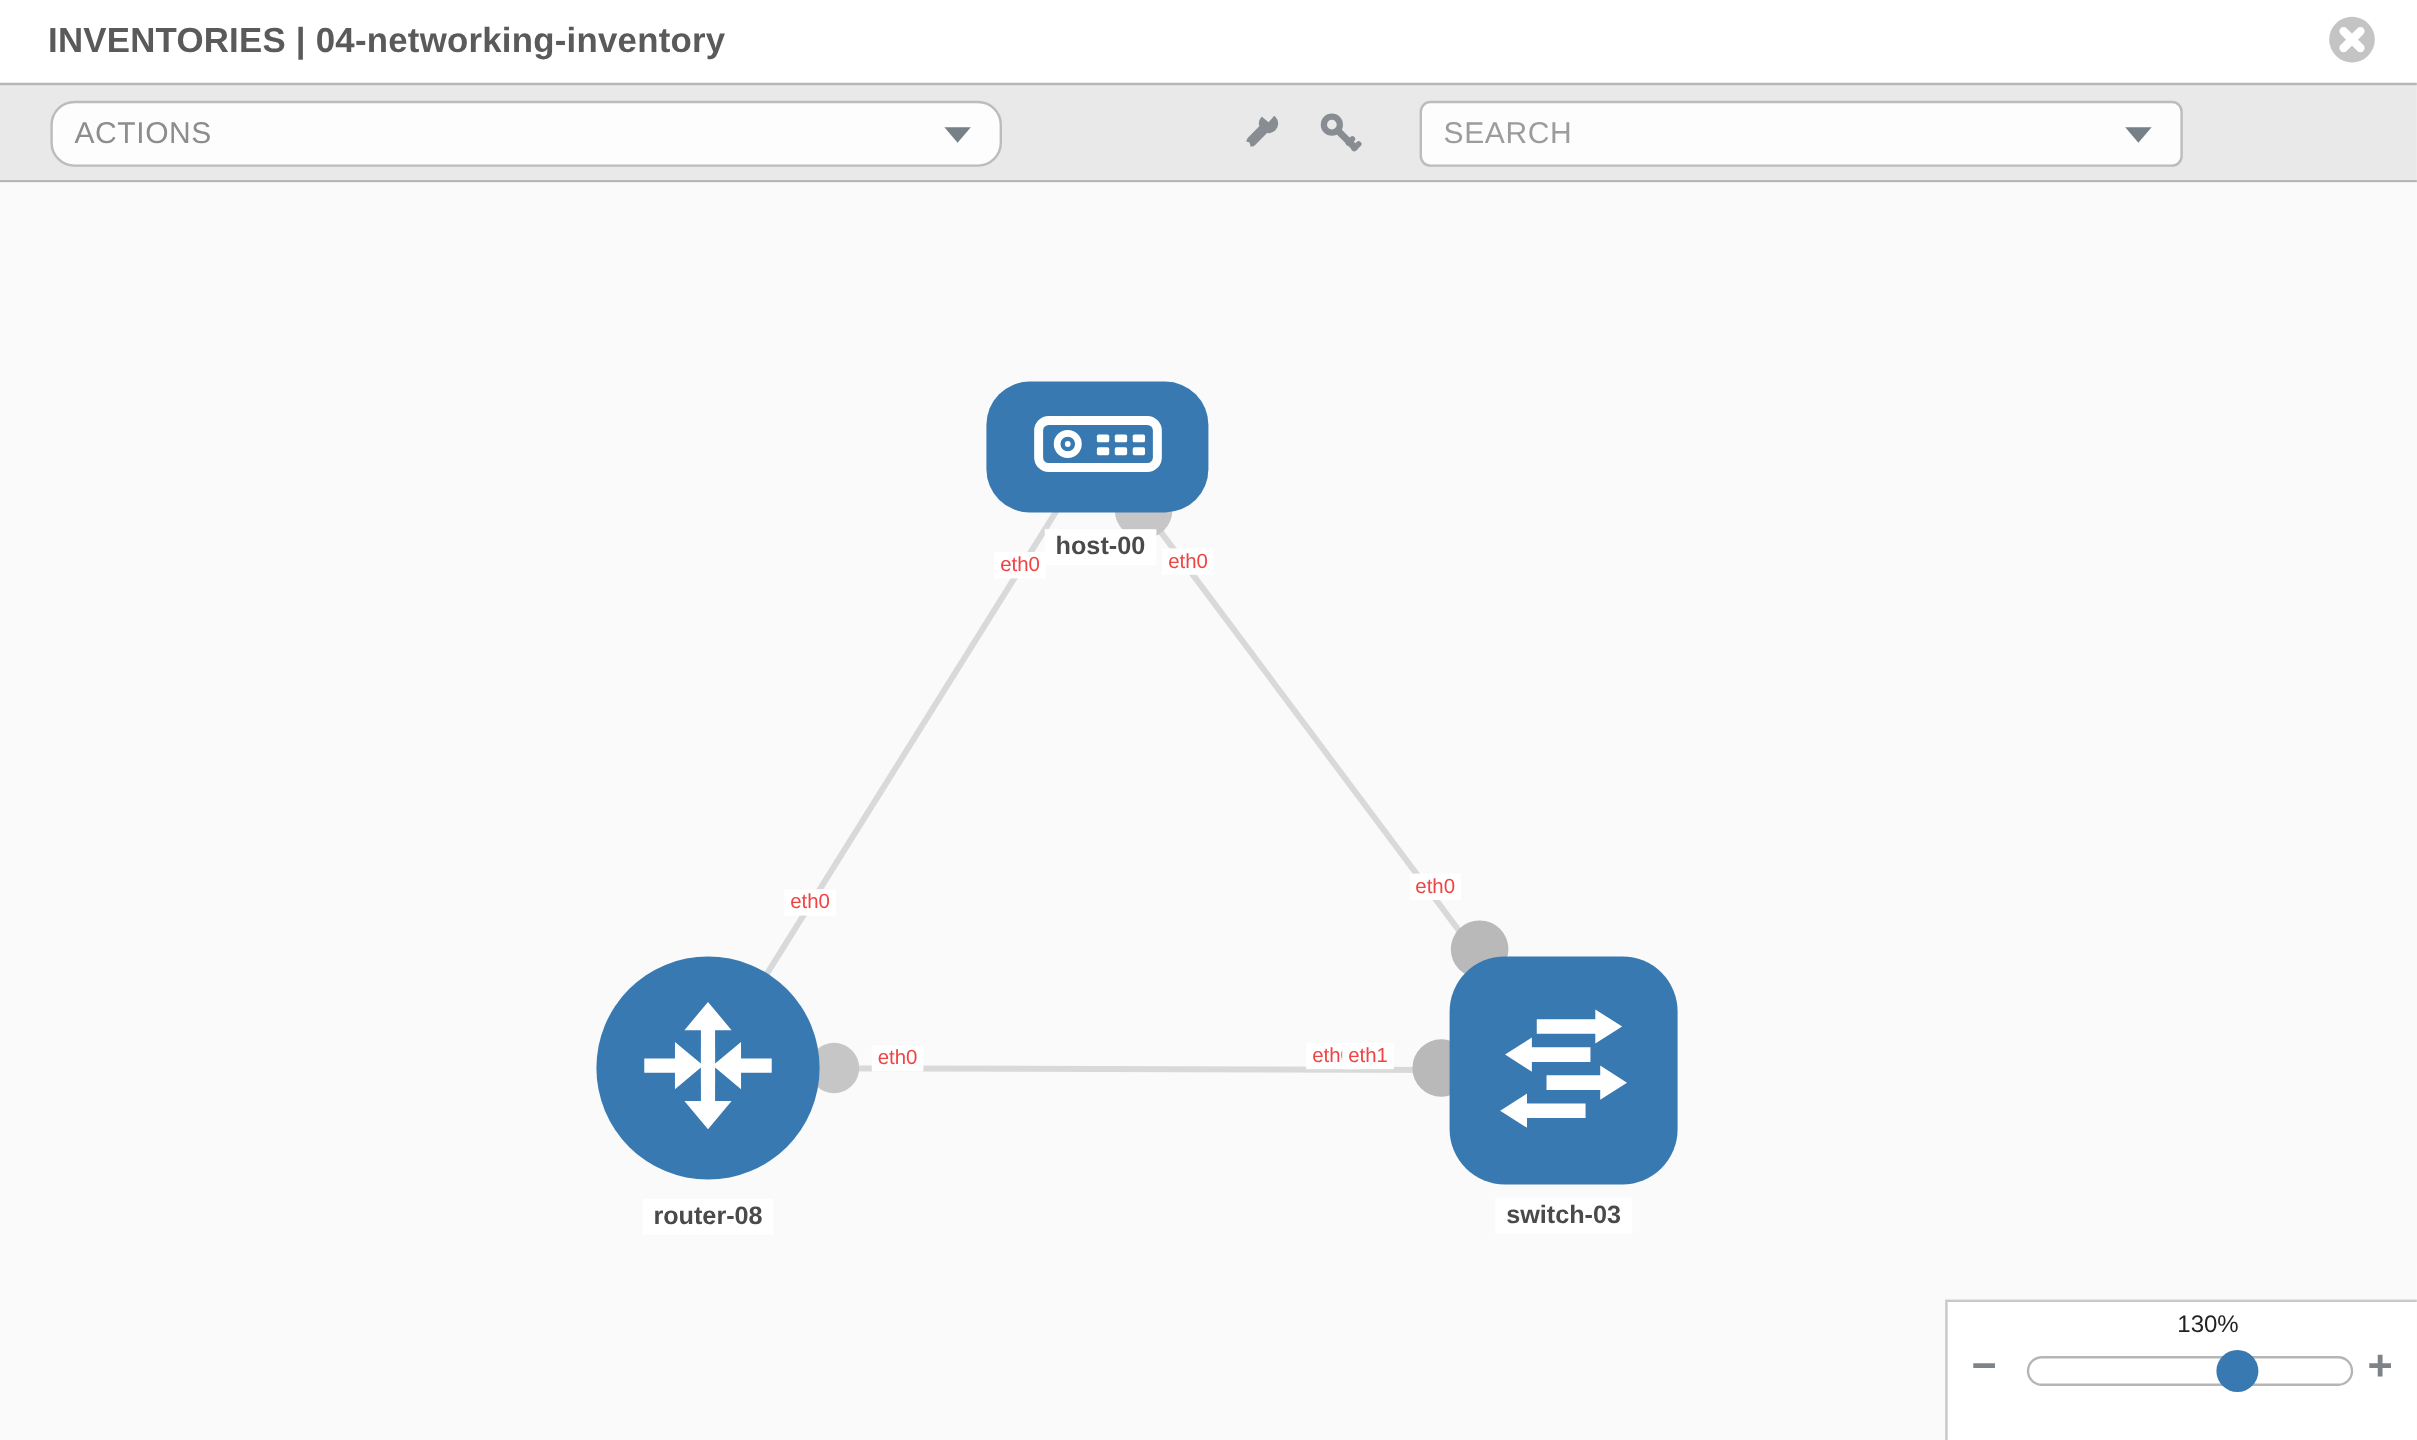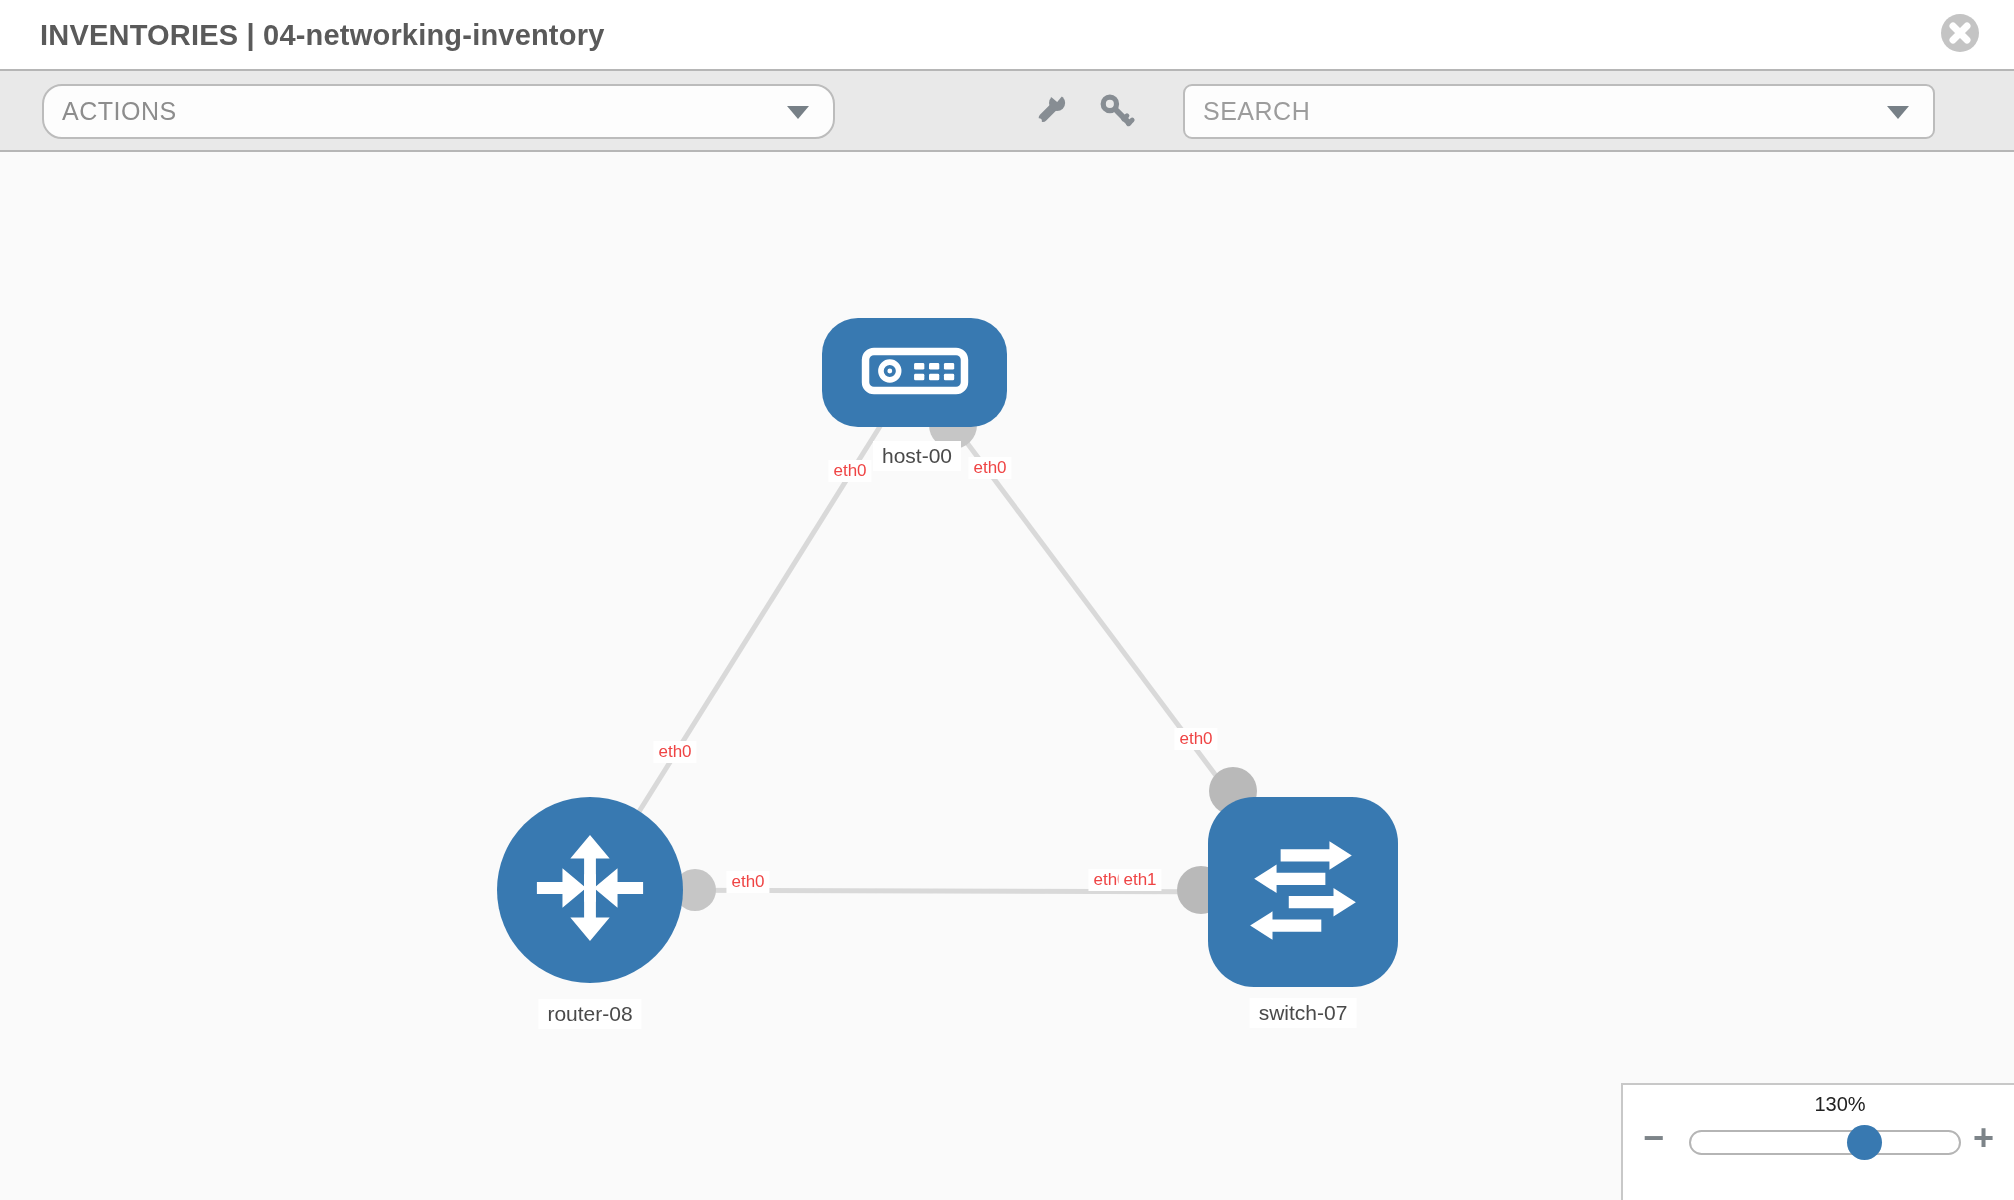--- a/index.html
+++ b/index.html
@@ -25,36 +25,36 @@
     border:2px solid #bcbcbc;border-radius:9px;box-sizing:border-box;
     display:flex;align-items:center;cursor:pointer;
   }
   .dropdown .dd-label{font-size:25px;color:#8d8d8d;padding-left:18px;letter-spacing:.5px;}
   .caret{
     position:absolute;right:24px;top:50%;margin-top:-6px;width:0;height:0;
     border-left:11px solid transparent;border-right:11px solid transparent;
     border-top:13px solid #778087;
   }
   .dd-actions{left:42px;width:793px;border-radius:20px;}
-  .dd-search{left:1183px;width:752px;}
+  .dd-search{left:1183px;width:636px;}
   .dd-search .dd-label{color:#9c9c9c;}
   .tools{position:absolute;left:1030px;top:0;height:100%;display:flex;align-items:center;gap:30px;}
   .tool-icon{width:38px;height:38px;cursor:pointer;}
   
   .canvas{position:relative;width:2014px;height:1048px;background:#fafafa;overflow:hidden;}
   .links{position:absolute;left:0;top:0;}
   .node{position:absolute;display:flex;align-items:center;justify-content:center;background:#3879b1;cursor:pointer;}
   .node-host{left:822px;top:166px;width:185px;height:109px;border-radius:36px;}
   .node-router{left:497px;top:645px;width:186px;height:186px;border-radius:50%;}
   .node-switch{left:1208px;top:645px;width:190px;height:190px;border-radius:46px;}
   .lbl{
     position:absolute;transform:translate(-50%,-50%);
     background:#ffffff;white-space:nowrap;text-align:center;
   }
-  .node-label{font-size:21px;color:#4a4a4a;padding:3px 9px;}
+  .node-label{font-size:21px;color:#4a4a4a;padding:3px 9px;font-weight:bold;}
   .iface{font-size:17px;color:#ef4444;padding:1px 5px;}
   
   .zoom-panel{
     position:absolute;left:1621px;top:931px;width:420px;height:150px;
     background:#ffffff;border:2px solid #c8c8c8;box-sizing:border-box;
   }
   .zoom-value{position:absolute;left:162px;top:8px;width:110px;text-align:center;font-size:20px;color:#222222;}
   .zoom-minus,.zoom-plus{
     position:absolute;top:33px;font-size:36px;font-weight:bold;color:#7d8489;
     line-height:40px;cursor:pointer;user-select:none;
@@ -169,21 +169,21 @@
         <path d="M-22 -40 L26 -40 L26 -48 L48 -34 L26 -20 L26 -28 L-22 -28 Z"></path>
         <path d="M22 -17 L-26 -17 L-26 -25 L-48 -11 L-26 3 L-26 -5 L22 -5 Z"></path>
         <path d="M-14 6 L30 6 L30 -2 L52 12 L30 26 L30 18 L-14 18 Z"></path>
         <path d="M18 29 L-30 29 L-30 21 L-52 35 L-30 49 L-30 41 L18 41 Z"></path>
       </svg>
     </span>
   </div>
 
   <div class="lbl node-label" style="left:917px;top:304px;">host-00</div>
   <div class="lbl node-label" style="left:590px;top:862px;">router-08</div>
-  <div class="lbl node-label" style="left:1303px;top:861px;">switch-07</div>
+  <div class="lbl node-label" style="left:1303px;top:861px;">switch-03</div>
 
   <div class="lbl iface" style="left:850px;top:319px;">eth0</div>
   <div class="lbl iface" style="left:990px;top:316px;">eth0</div>
   <div class="lbl iface" style="left:675px;top:600px;">eth0</div>
   <div class="lbl iface" style="left:1196px;top:587px;">eth0</div>
   <div class="lbl iface" style="left:748px;top:730px;">eth0</div>
   <div class="lbl iface" style="left:1110px;top:728px;z-index:1;">eth0</div>
   <div class="lbl iface" style="left:1140px;top:728px;z-index:2;">eth1</div>
 
   <div class="zoom-panel">

